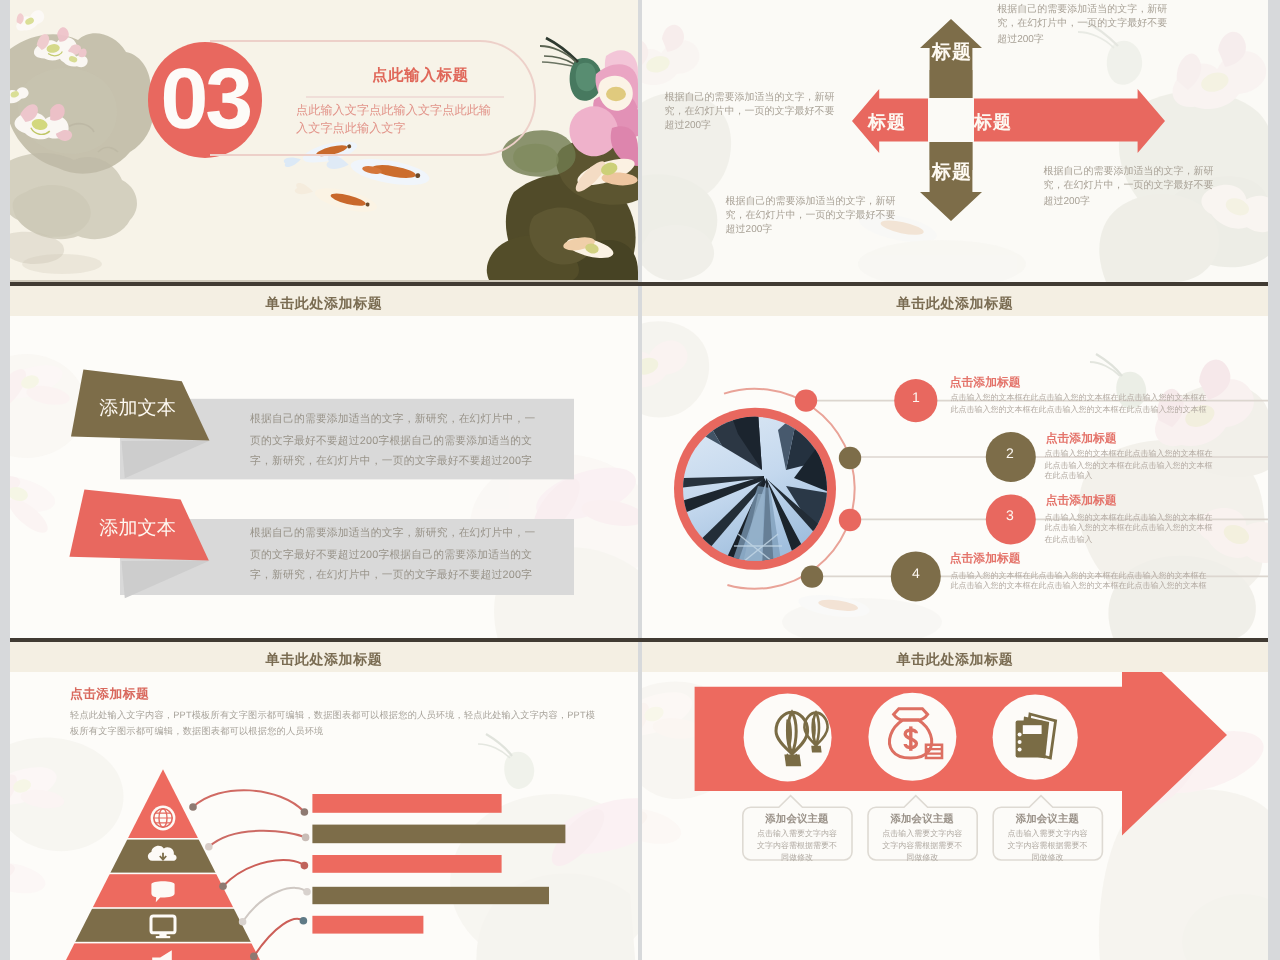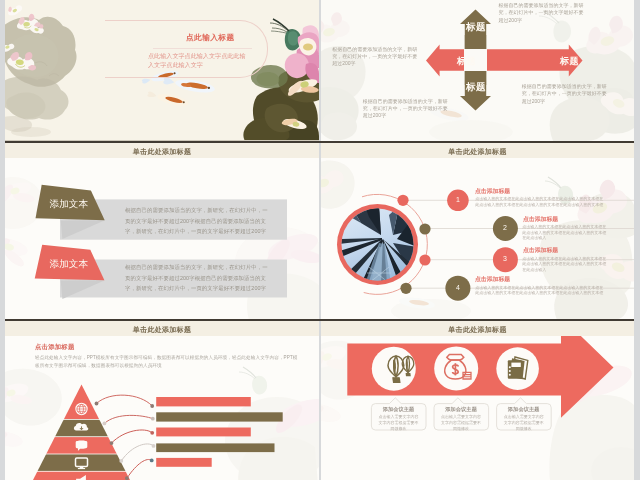--- a/index.html
+++ b/index.html
@@ -32,21 +32,21 @@
   #s1 .t2{position:absolute;left:143px;top:86.5px;width:100px;font-size:6.1px;line-height:9.5px;color:#e2948a;}
   #s1 .base{position:absolute;left:0;bottom:0;width:100%;height:1px;background:#cfc9bb;}
 
   
   #s2{background:#fbfaf6;}
   .ar-txt{position:absolute;font-size:5px;line-height:7.4px;color:#a8a196;letter-spacing:0;}
   #s2 .n1{left:177.6px;top:38px;width:87px;}
   #s2 .n2{left:11.2px;top:81.5px;width:87px;}
   #s2 .n3{left:41.8px;top:133.5px;width:87px;}
   #s2 .n4{left:200.7px;top:118.8px;width:87px;}
-  .alabel{position:absolute;color:#fdf9f2;font-size:9px;font-weight:600;text-align:right;letter-spacing:.5px;}
+  .alabel{position:absolute;color:#fdf9f2;font-size:9px;font-weight:600;text-align:left;letter-spacing:.5px;}
   #s2 .up{left:145px;top:57px;width:20px;line-height:11px;font-size:9.5px;word-break:break-all;}
   #s2 .dn{left:145px;top:117px;width:20px;line-height:11px;font-size:9.5px;word-break:break-all;}
   #s2 .lf{left:113px;top:91px;width:42px;}
   #s2 .rt{left:166px;top:91px;width:92px;}
 
   
   #s3{background:#4c1d95;}
   .bnr{position:absolute;color:#fdf8f1;font-size:9.6px;font-weight:500;letter-spacing:0;}
   #s3 .b1{left:44.6px;top:54.5px;}
   #s3 .b2{left:44.6px;top:114.5px;}
@@ -205,20 +205,23 @@
           </g>
           <g transform="translate(168,100) rotate(14)">
             <ellipse cx="0" cy="0" rx="16" ry="4.6" fill="#fbf3e4"></ellipse>
             <path d="M-17 0 C-24 -5 -28 -2 -25 0 C-28 2 -24 5 -17 0 Z" fill="#f5ecdd"></path>
             <ellipse cx="1" cy="-0.4" rx="9" ry="2.2" fill="#c9682b"></ellipse>
             <circle cx="11" cy="-0.4" r="1" fill="#6b4a2a"></circle>
           </g>
         </g>
         </g>
       </svg>
+      <div class="circle">
+        <div class="num">03</div>
+      </div>
       <div class="pill"></div>
       <div class="t1">点此输入标题</div>
       <div class="rule"></div>
       <div class="t2">点此输入文字点此输入文字点此此输入文字点此输入文字</div>
       <div class="base"></div>
     </div>
     <div class="slide right r1" id="s2">
       <svg class="bg" viewBox="0 0 313 177" preserveAspectRatio="none">
         <rect x="0" y="0" width="313" height="177" fill="#fbfaf6"></rect>
         <g transform="translate(0,36)" opacity=".22">

